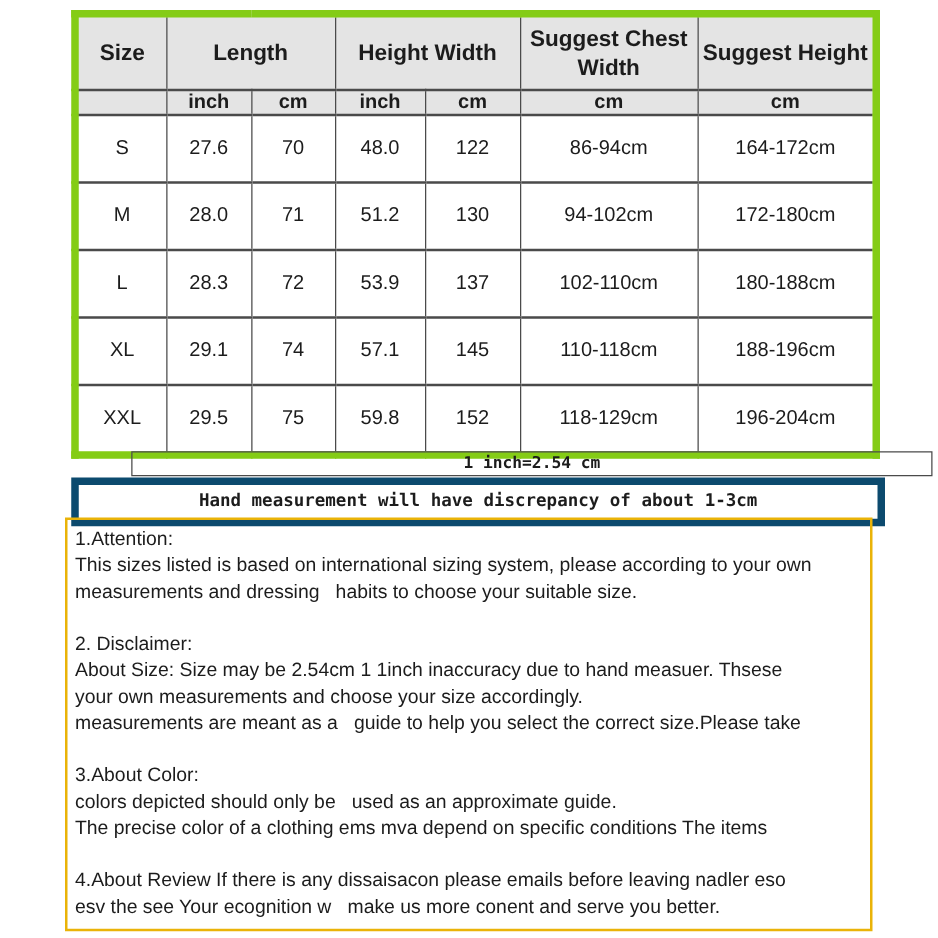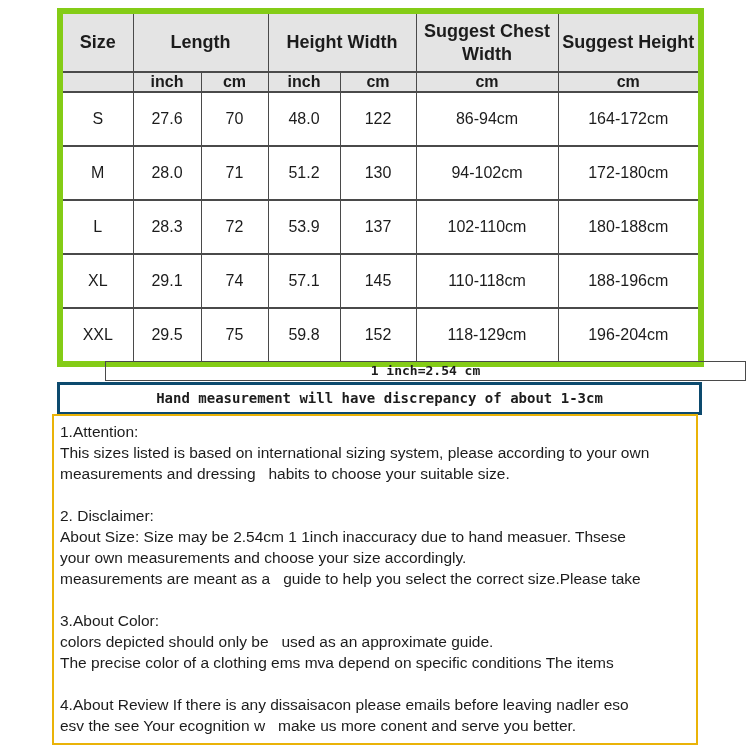--- a/index.html
+++ b/index.html
@@ -55,21 +55,21 @@
     text-align: center;
     font-family: "DejaVu Sans Mono", monospace;
     font-weight: bold;
     font-size: 13px;
     line-height: 18px;
     margin-left: 48px;
   }
   .hand-note {
     position: absolute; left: 57px; top: 382px;
     width: 639px; height: 27px;
-    border: 3px solid #0c4a6e;
+    border: 6px solid #0c4a6e;
     text-align: center;
     font-family: "DejaVu Sans Mono", monospace;
     font-weight: bold;
     font-size: 14px;
     line-height: 27px;
   }
   
   .notes-box {
     position: absolute; left: 52px; top: 414px;
     width: 630px; height: 317px;

